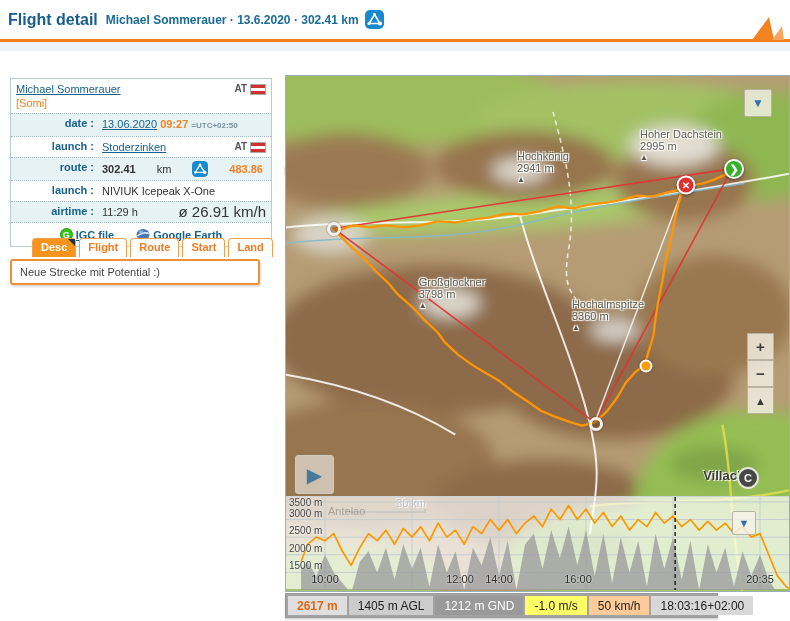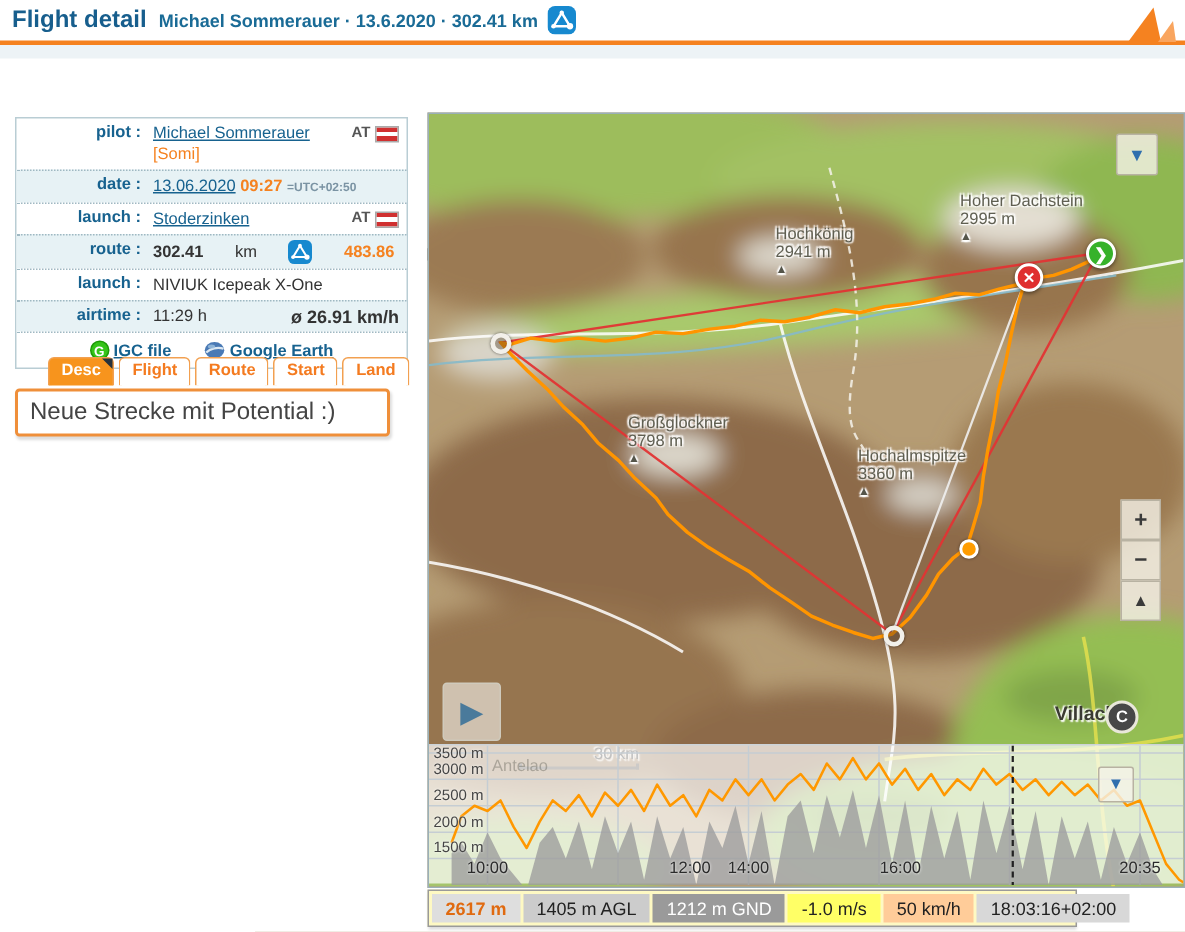--- a/index.html
+++ b/index.html
@@ -1,21 +1,21 @@
 <!DOCTYPE html>
 <html><head>
 <meta charset="utf-8">
 <style>
   *{box-sizing:border-box;margin:0;padding:0}
   html,body{width:790px;height:621px;overflow:hidden;background:#fff;
     font-family:"Liberation Sans",sans-serif;}
   .page{position:relative;width:790px;height:621px;background:#fff}
 
   
-  .hdr{position:relative;height:30px;border-bottom:3px solid #f58220;background:#fff;
+  .hdr{position:relative;height:42px;border-bottom:3px solid #f58220;background:#fff;
        display:flex;align-items:center;padding-left:8px}
   .hdr-title{font-size:16px;font-weight:bold;color:#175e8d;margin-right:8px}
   .hdr-sub{font-size:12px;font-weight:bold;color:#1a6b96}
   .hicon{display:inline-flex;margin-left:6px}
   .logo{position:absolute;right:6px;bottom:-1px;width:40px;height:24px}
   .logo .t1{position:absolute;right:10px;bottom:0;width:0;height:0;
     border-left:17px solid transparent;border-right:5px solid transparent;border-bottom:23px solid #f58220}
   .logo .t2{position:absolute;right:0;bottom:0;width:0;height:0;
     border-left:10px solid transparent;border-right:2px solid transparent;border-bottom:14px solid #f9a55f}
   .band{height:9px;background:#edf3f6}
@@ -40,21 +40,21 @@
     align-items:center;justify-content:center;font-size:9px;font-weight:bold;border:1px solid #1d9a07;margin-right:3px}
   .linkitem{display:flex;align-items:center}
 
   
   .tabs{position:absolute;left:32px;top:238px;display:flex;gap:3px}
   .tab{border:1px solid #f2a050;border-bottom:none;border-radius:4px 4px 0 0;padding:2px 8px 4px;
     color:#f47b20;font-weight:bold;font-size:11px;background:#fff;cursor:pointer;position:relative}
   .tab.active{background:#f7941d;color:#fff}
   .corner{position:absolute;top:0;right:0;width:0;height:0;border-top:7px solid #26323c;border-left:7px solid transparent}
   .descbox{position:absolute;left:10px;top:259px;width:250px;border:2px solid #ef8f3a;border-radius:3px;
-    background:#fff;padding:5px 8px;font-size:16px;color:#444;box-shadow:1px 2px 2px #ddd}
+    background:#fff;padding:5px 8px;font-size:11px;color:#444;box-shadow:1px 2px 2px #ddd}
 
   
   .map{position:absolute;left:285px;top:75px;width:505px;height:517px;border:1px solid #9ab0b8;
        overflow:hidden;background:#b59c74}
   .terrain-svg,.tracks-svg{position:absolute;left:0;top:0;width:503px;height:515px}
   .tracks-svg{pointer-events:none}
   .maplabel{position:absolute;transform:translateX(-50%);text-align:left;color:#5f5f52;font-size:11px;line-height:12px;
     text-shadow:1px 1px 1px #fff,-1px -1px 1px #fff,1px -1px 1px #fff,-1px 1px 1px #fff;pointer-events:none;white-space:nowrap}
   .peaktri{font-size:8px;color:#55554a}
   .country{position:absolute;transform:translateX(-50%);font-size:21px;font-weight:bold;color:#44443a;letter-spacing:1px;
@@ -86,21 +86,21 @@
   .chart{position:absolute;left:0;top:420px;width:503px;height:93px;background:rgba(255,255,255,.70);
     border-top:1px solid #cdd3d8;cursor:crosshair}
   .chart svg{position:absolute;left:0;top:0;width:503px;height:93px}
   .ylab{position:absolute;left:3px;font-size:10px;color:#444;text-shadow:0 0 2px #fff;pointer-events:none}
   .xlab{position:absolute;top:76px;width:40px;margin-left:-20px;text-align:center;font-size:11px;color:#2b2b2b;
     text-shadow:0 0 2px #fff;pointer-events:none}
   .ghost{position:absolute;left:42px;top:8px;font-size:11px;color:rgba(90,90,80,.4);pointer-events:none}
   .chart-collapse{position:absolute;left:446px;top:14px;width:24px;height:24px;color:#2f6fae;font-size:11px}
 
   
-  .statusbar{position:absolute;left:285px;top:593px;width:433px;height:25px;background:#fef9c3;
+  .statusbar{position:absolute;left:285px;top:593px;width:433px;height:25px;background:#a3a3a3;
     border:1px solid #9a9a9a;display:flex;align-items:stretch;gap:2px;padding:2px;font-size:12px;
     box-shadow:0 2px 2px rgba(0,0,0,.15)}
   .seg{display:flex;align-items:center;padding:0 9px;white-space:nowrap;color:#222}
   .seg-alt{background:#dedede;color:#e06a10;font-weight:bold}
   .seg-agl{background:#cccccc}
   .seg-gnd{background:#9a9a9a;color:#fff}
   .seg-vario{background:#ffff66}
   .seg-speed{background:#ffcc99}
   .seg-time{background:#d8d8d8}
 </style>
@@ -123,21 +123,20 @@
     </span>
     <span class="logo">
         <span class="t1"></span>
         <span class="t2"></span>
       </span>
   </div>
   <div class="band"></div>
 
   <div class="info">
     <div class="irow" style="min-height:34px">
-      <div class="ilabel">pilot :</div>
       <div class="ival">
         <a class="lnk">Michael Sommerauer</a>
         <span class="cty">
             <span>AT</span>
             <span class="flag"></span>
           </span>
         <div class="nick">[Somi]</div>
       </div>
     </div>
     <div class="irow alt">
@@ -177,21 +176,21 @@
       </div>
     </div>
     <div class="irow">
       <div class="ilabel">launch :</div>
       <div class="ival">NIVIUK Icepeak X-One</div>
     </div>
     <div class="irow alt">
       <div class="ilabel">airtime :</div>
       <div class="ival">
         <span>11:29 h</span>
-        <span class="cty" style="font-size:12px;font-weight:bold;color:#333">ø 26.91 km/h</span>
+        <span class="cty" style="font-size:15px;font-weight:normal;color:#333">ø 26.91 km/h</span>
       </div>
     </div>
     <div class="irow linksrow">
       <span class="linkitem">
         <span class="gicon">G</span>
         <a class="lnk" style="font-weight:bold">IGC file</a>
       </span>
       <span class="linkitem">
         <span style="display:inline-flex;margin-right:3px">
           <svg width="14" height="13" viewBox="0 0 14 13">
@@ -335,21 +334,21 @@
           <span>▼</span>
         </div>
     <div class="ylab" style="top: 0px;">3500 m</div>
         <div class="ylab" style="top: 10.5455px;">3000 m</div>
         <div class="ylab" style="top: 28.1591px;">2500 m</div>
         <div class="ylab" style="top: 45.7727px;">2000 m</div>
         <div class="ylab" style="top: 63.3864px;">1500 m</div>
         <div class="xlab" style="left: 39px;">10:00</div>
         <div class="xlab" style="left: 126px; margin-left: 28px;">12:00</div>
         <div class="xlab" style="left: 213px;">14:00</div>
-        <div class="xlab" style="left: 308px; text-align: right;">16:00</div>
+        <div class="xlab" style="left: 292px;">16:00</div>
         <div class="xlab" style="left: 387px; margin-top: 32px;">18:00</div>
         <div class="xlab" style="left: 474px;">20:35</div>
       </div>
   </div>
 
   <div class="statusbar">
     <span class="seg seg-alt">2617 m</span>
     <span class="seg seg-agl">1405 m AGL</span>
     <span class="seg seg-gnd">1212 m GND</span>
     <span class="seg seg-vario">-1.0 m/s</span>

